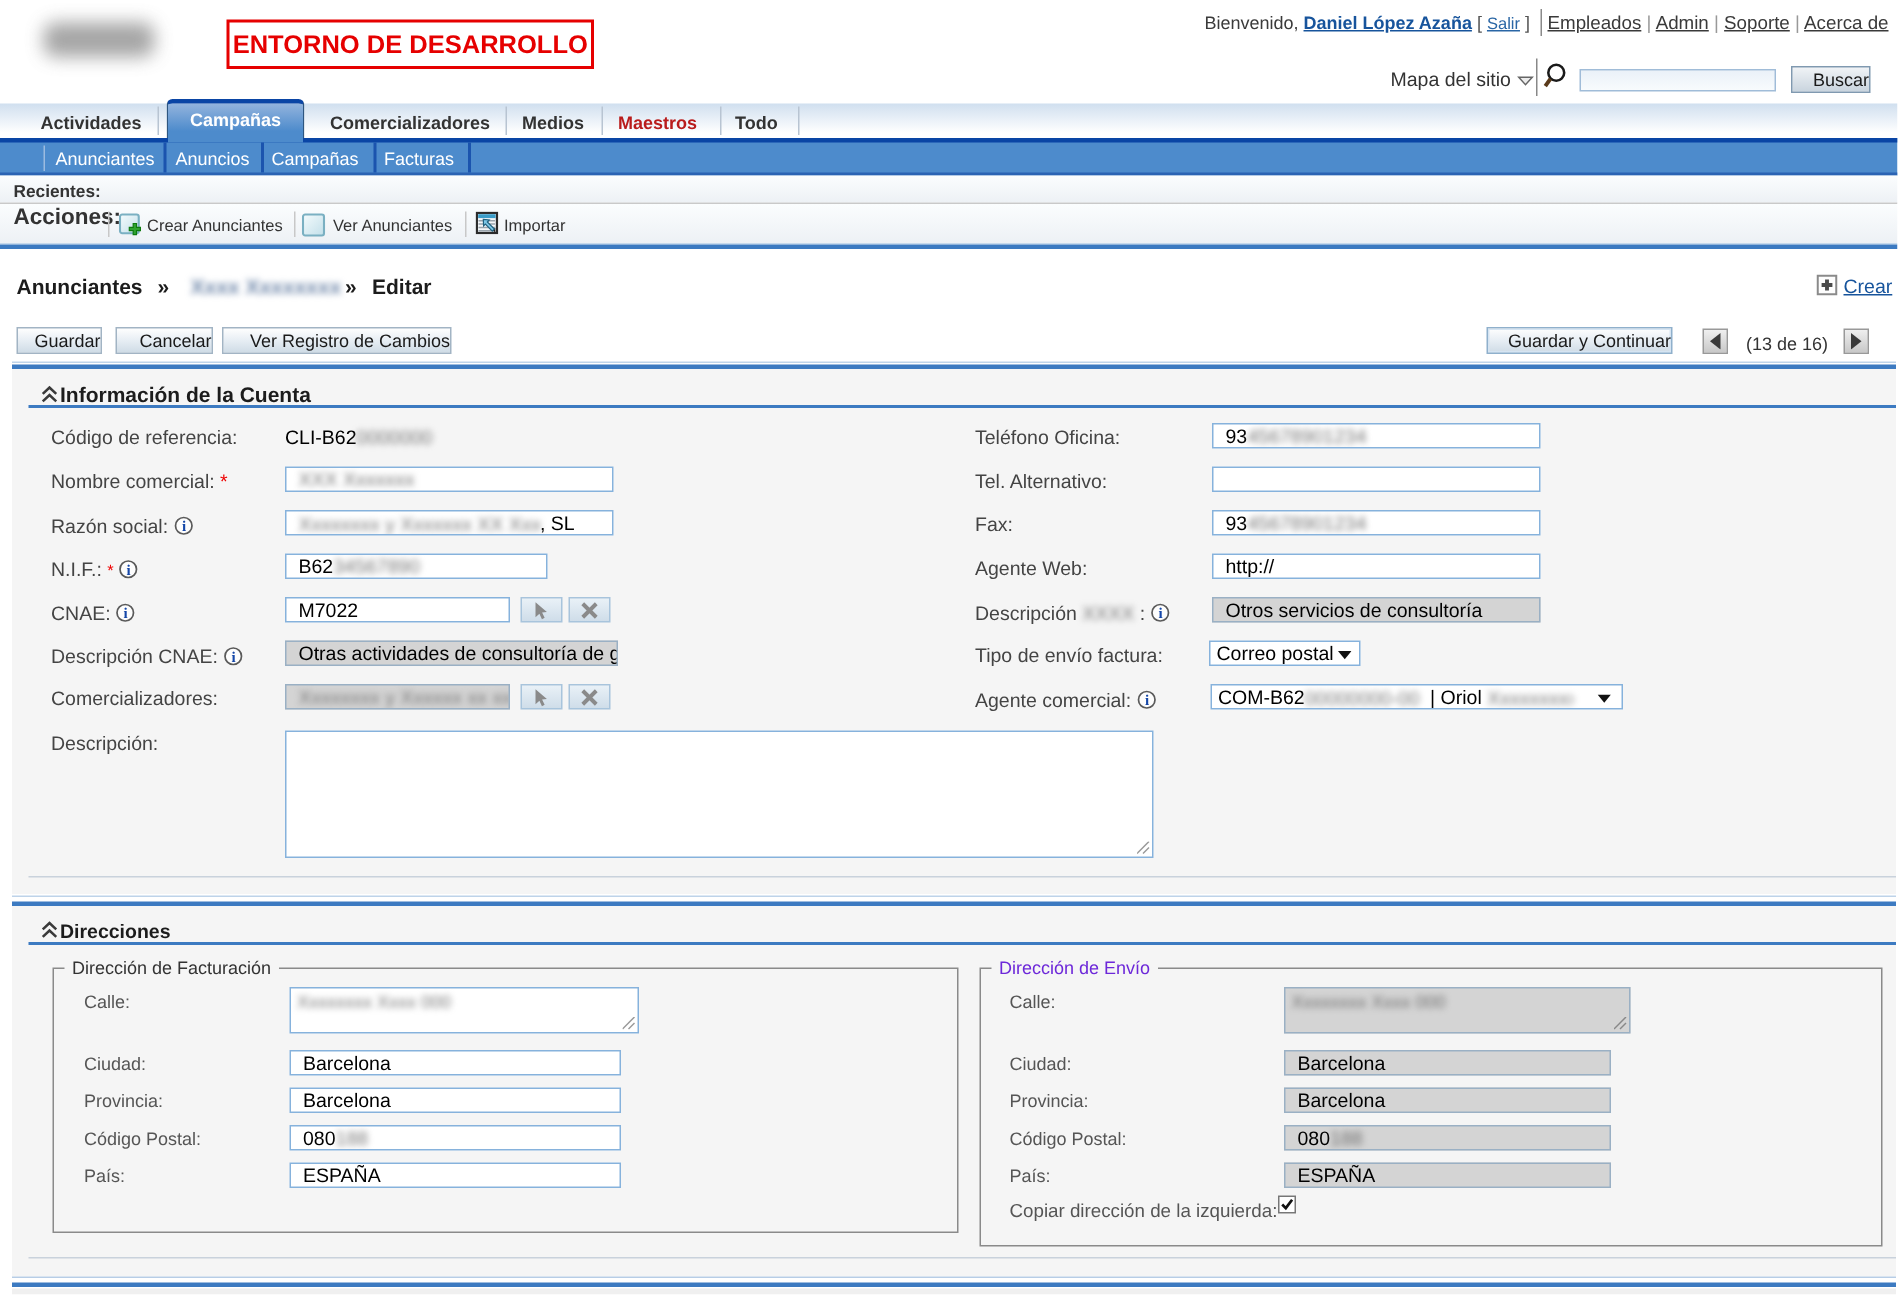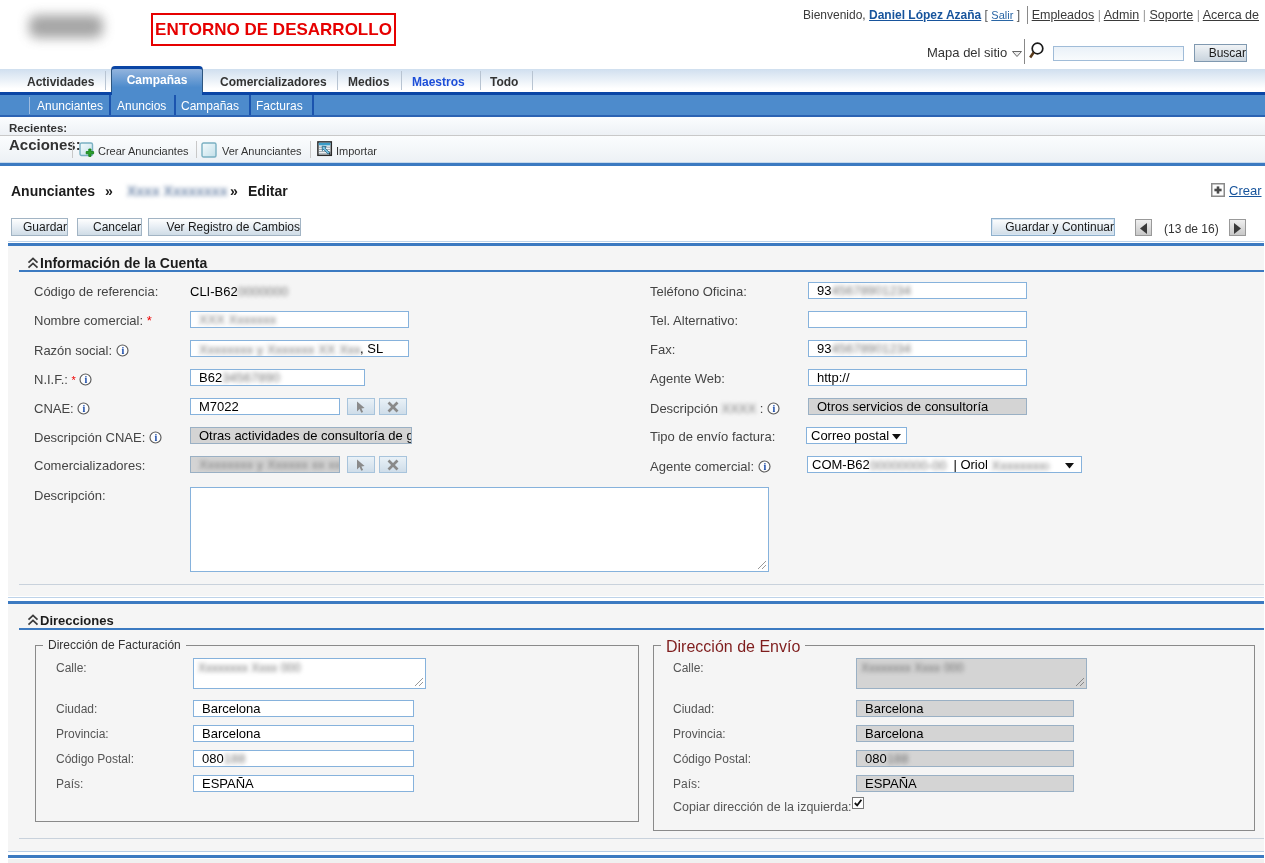--- a/index.html
+++ b/index.html
@@ -40,21 +40,21 @@
 
 <div class="ab" style="left:0;top:69px;width:1265px;height:23px;background:linear-gradient(#d0dfef 0%, #ffffff 85%);"></div>
 <div class="ab" style="left:105px;top:71px;width:1px;height:19px;background:#b8c4d2;"></div>
 <div class="ab" style="left:337px;top:71px;width:1px;height:19px;background:#b8c4d2;"></div>
 <div class="ab" style="left:401px;top:71px;width:1px;height:19px;background:#b8c4d2;"></div>
 <div class="ab" style="left:480px;top:71px;width:1px;height:19px;background:#b8c4d2;"></div>
 <div class="ab" style="left:532px;top:71px;width:1px;height:19px;background:#b8c4d2;"></div>
 <div class="ab b" style="left:27px;top:75px;font-size:12px;color:#333;">Actividades</div>
 <div class="ab b" style="left:220px;top:75px;font-size:12px;color:#333;">Comercializadores</div>
 <div class="ab b" style="left:348px;top:75px;font-size:12px;color:#333;">Medios</div>
-<div class="ab b" style="left:412px;top:75px;font-size:12px;color:#1d4ed8;">Maestros</div>
+<div class="ab b" style="left:412px;top:75px;font-size:12px;color:#b91c1c;">Maestros</div>
 <div class="ab b" style="left:490px;top:75px;font-size:12px;color:#333;">Todo</div>
 
 <div class="ab" style="left:0;top:92px;width:1265px;height:25px;background:#4d8bcc;border-top:3px solid #0a45a5;border-bottom:2px solid #2b63b3;"></div>
 
 <div class="ab" style="left:111px;top:66px;width:92px;height:26px;border-radius:4px 4px 0 0;background:linear-gradient(#93b4dd 0%,#4d8bcc 80%);border-top:3px solid #0a45a5;border-left:1px solid #2e5680;border-right:1px solid #2e5680;color:#fff;font-weight:bold;font-size:12px;text-align:center;line-height:23px;">Campañas</div>
 <div class="ab" style="left:112px;top:92px;width:90px;height:3px;background:#4d8bcc;"></div>
 <div class="ab" style="left:29px;top:97px;width:1px;height:17px;background:#9cbbe0;"></div>
 <div class="ab" style="left:109px;top:95px;width:2px;height:20px;background:#1b54ae;"></div>
 <div class="ab" style="left:174px;top:95px;width:2px;height:20px;background:#1b54ae;"></div>
 <div class="ab" style="left:249px;top:95px;width:2px;height:20px;background:#1b54ae;"></div>
@@ -232,21 +232,21 @@
 <div class="lbl" style="left:56px;top:702px;color:#555;font-size:12px;">Ciudad:</div>
 <div class="inp" style="left:193px;top:700px;width:221px;">Barcelona</div>
 <div class="lbl" style="left:56px;top:727px;color:#555;font-size:12px;">Provincia:</div>
 <div class="inp" style="left:193px;top:725px;width:221px;">Barcelona</div>
 <div class="lbl" style="left:56px;top:752px;color:#555;font-size:12px;">Código Postal:</div>
 <div class="inp" style="left:193px;top:750px;width:221px;">080<span class="bl">188</span></div>
 <div class="lbl" style="left:56px;top:777px;color:#555;font-size:12px;">País:</div>
 <div class="inp" style="left:193px;top:775px;width:221px;">ESPAÑA</div>
 
 <div class="ab" style="left:653px;top:645px;width:602px;height:186px;border:1px solid #8a8a8a;"></div>
-<div class="ab" style="left:661px;top:638px;font-size:16px;color:#7f1d1d;background:#f5f5f5;padding:0 5px;">Dirección de Envío</div>
+<div class="ab" style="left:661px;top:638px;font-size:12px;color:#6d28d9;background:#f5f5f5;padding:0 5px;">Dirección de Envío</div>
 <div class="lbl" style="left:673px;top:661px;color:#555;font-size:12px;">Calle:</div>
 <div class="ab" style="left:856px;top:658px;width:231px;height:31px;border:1px solid #9ab0c4;background:#d4d4d4;font-size:13px;">
     <span class="bl" style="position:absolute;left:4px;top:2px;font-size:12px;color:#6e6e6e;">Xxxxxxxx Xxxx 000</span>
     <svg width="9" height="9" style="position:absolute;right:1px;bottom:1px;">
       <line x1="8" y1="0" x2="0" y2="8" stroke="#888" stroke-width="1"></line>
       <line x1="8" y1="4" x2="4" y2="8" stroke="#888" stroke-width="1"></line>
     </svg>
   </div>
 <div class="lbl" style="left:673px;top:702px;color:#555;font-size:12px;">Ciudad:</div>
 <div class="inp gray" style="left:856px;top:700px;width:218px;">Barcelona</div>

